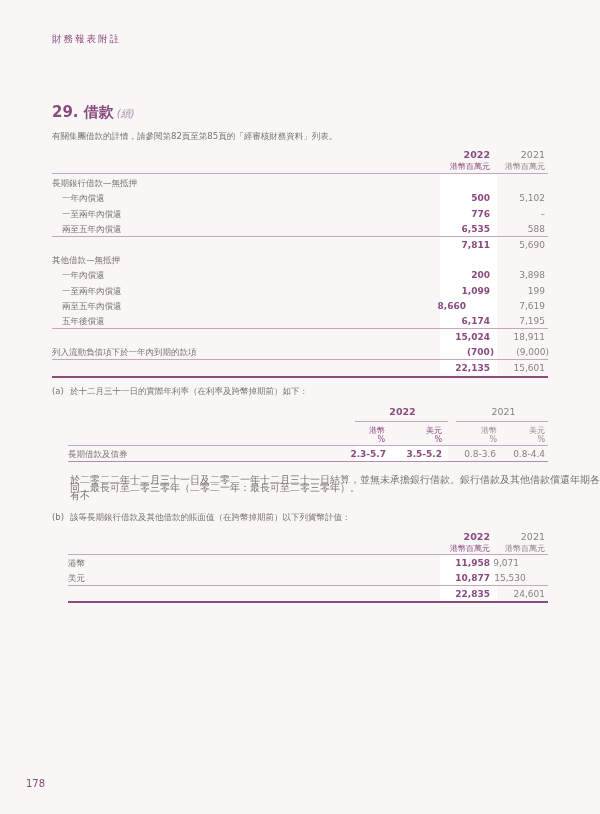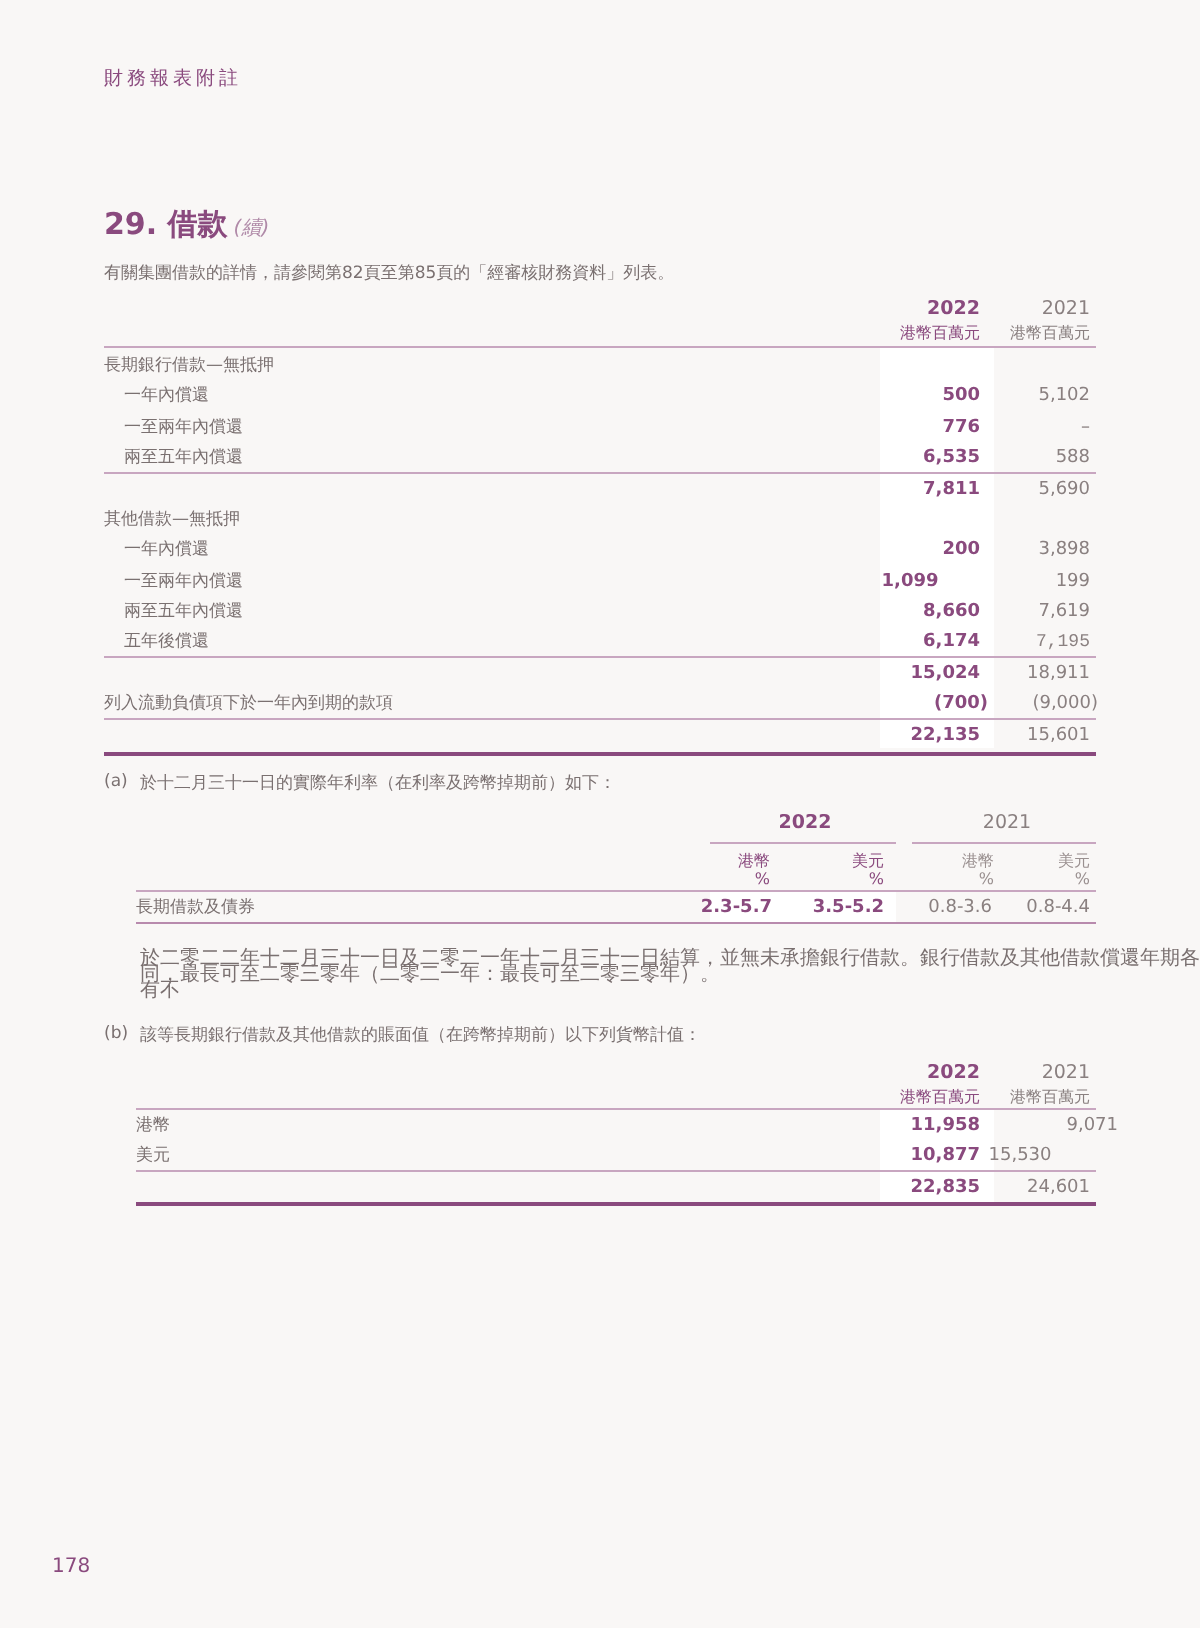--- a/index.html
+++ b/index.html
@@ -68,30 +68,30 @@
   <div class="num y22" style="left:420px; top:238px; width:70px;">7,811</div>
   <div class="num y21" style="left:475px; top:238px; width:70px;">5,690</div>
 
   <div class="row" style="left:52px; top:253px;">其他借款—無抵押</div>
 
   <div class="row" style="left:62px; top:268px;">一年內償還</div>
   <div class="num y22" style="left:420px; top:268px; width:70px;">200</div>
   <div class="num y21" style="left:475px; top:268px; width:70px;">3,898</div>
 
   <div class="row" style="left:62px; top:284px;">一至兩年內償還</div>
-  <div class="num y22" style="left:420px; top:284px; width:70px;text-align:center;">1,099</div>
+  <div class="num y22" style="left:420px; top:284px; width:70px;">1,099</div>
   <div class="num y21" style="left:475px; top:284px; width:70px;">199</div>
 
   <div class="row" style="left:62px; top:299px;">兩至五年內償還</div>
-  <div class="num y22" style="left:420px; top:299px; width:70px;">8,660</div>
+  <div class="num y22" style="left:396px; top:299px; width:70px;">8,660</div>
   <div class="num y21" style="left:475px; top:299px; width:70px;">7,619</div>
 
   <div class="row" style="left:62px; top:314px;">五年後償還</div>
   <div class="num y22" style="left:420px; top:314px; width:70px;">6,174</div>
-  <div class="num y21" style="left:475px; top:314px; width:70px;font-family:Liberation Mono, monospace;">7,195</div>
+  <div class="num y21" style="left:475px; top:314px; width:70px;">7,195</div>
 
   <div class="hline" style="left:52px; top:328px; width:496px;"></div>
 
   <div class="num y22" style="left:420px; top:330px; width:70px;">15,024</div>
   <div class="num y21" style="left:475px; top:330px; width:70px;">18,911</div>
 
   <div class="row" style="left:52px; top:345px;">列入流動負債項下於一年內到期的款項</div>
   <div class="num y22" style="left:424px; top:345px; width:70px;">(700)</div>
   <div class="num y21" style="left:479px; top:345px; width:70px;">(9,000)</div>
 
@@ -145,21 +145,21 @@
 
   <div class="hdr-year purple bold" style="left:420px; top:531px; width:70px;">2022</div>
   <div class="hdr-unit purple" style="left:420px; top:543px; width:70px;">港幣百萬元</div>
   <div class="hdr-year" style="left:475px; top:531px; width:70px; color:#8a8080;">2021</div>
   <div class="hdr-unit" style="left:475px; top:543px; width:70px; color:#8a8080;">港幣百萬元</div>
 
   <div class="hline" style="left:68px; top:554px; width:480px;"></div>
 
   <div class="row" style="left:68px; top:556px;">港幣</div>
   <div class="num y22" style="left:420px; top:556px; width:70px;">11,958</div>
-  <div class="num y21" style="left:489px; top:556px; width:70px;">9,071</div>
+  <div class="num y21" style="left:449px; top:556px; width:70px;">9,071</div>
 
   <div class="row" style="left:68px; top:571px;">美元</div>
   <div class="num y22" style="left:420px; top:571px; width:70px;">10,877</div>
   <div class="num y21" style="left:475px; top:571px; width:70px;text-align:center;">15,530</div>
 
   <div class="hline" style="left:68px; top:585px; width:480px;"></div>
 
   <div class="num y22" style="left:420px; top:587px; width:70px;">22,835</div>
   <div class="num y21" style="left:475px; top:587px; width:70px;">24,601</div>
 

